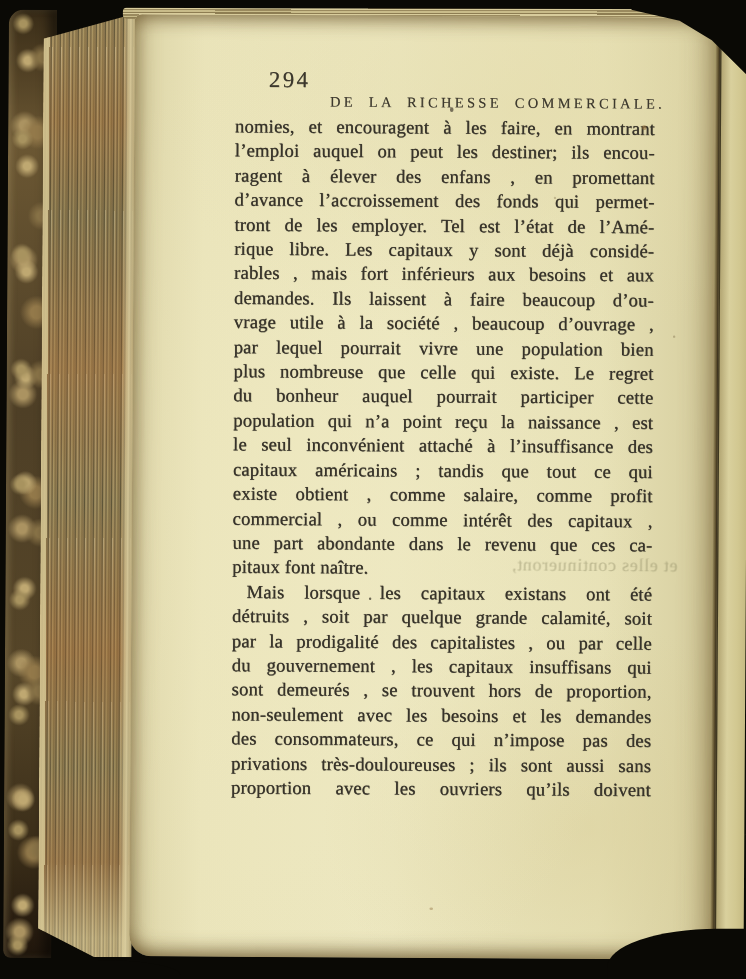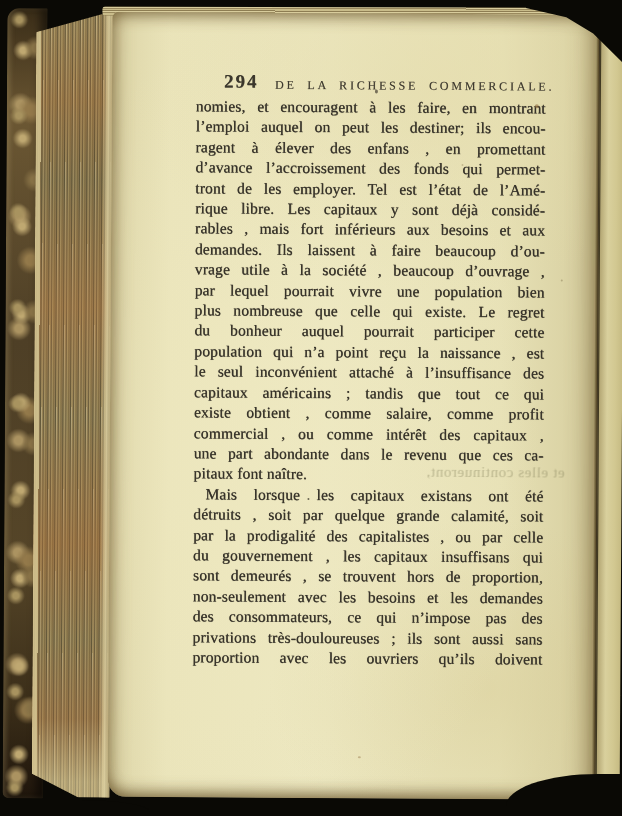--- a/index.html
+++ b/index.html
@@ -41,22 +41,22 @@
       radial-gradient(ellipse 300px 200px at 65% 10%, rgba(228,219,170,.55), rgba(0,0,0,0)),
       radial-gradient(ellipse 280px 420px at 32% 55%, rgba(240,234,194,.5), rgba(0,0,0,0)),
       radial-gradient(ellipse 220px 170px at 78% 86%, rgba(216,205,152,.5), rgba(0,0,0,0)),
       linear-gradient(90deg,#dcd4a6 0%,#eae4ba 12%,#ece7c0 45%,#e7e1b6 80%,#d8d0a1 97%);
     background-color:#e9e4ba;
     box-shadow:inset 0 12px 16px -10px rgba(120,100,60,.85),
                inset 0 -12px 16px -9px rgba(110,90,50,.85),
                inset 13px 0 18px -10px rgba(130,110,65,.75),
                inset -18px 0 24px -12px rgba(120,100,55,.85);}
 
-  .pagenum{position:absolute;left:112px;top:58px;font-size:19px;letter-spacing:2px;color:#3b372c;
-    text-shadow:.3px .3px 0 rgba(55,50,40,.55);font-weight:bold;}
+  .pagenum{position:absolute;left:112px;top:44px;font-size:19px;letter-spacing:2px;color:#3b372c;
+    text-shadow:.3px .3px 0 rgba(55,50,40,.55);}
   .running-title{position:absolute;left:163px;top:65px;font-size:12px;letter-spacing:2.8px;
     word-spacing:5px;color:#3d392e;text-shadow:.25px .25px 0 rgba(55,50,40,.5);}
 
   .textblock{position:absolute;left:84px;top:84px;width:350px;}
   .line{font-size:15.5px;line-height:20.4px;color:#37332a;
     text-align:justify;text-align-last:justify;text-justify:inter-word;
     letter-spacing:.15px;
     text-shadow:.28px .28px 0 rgba(50,46,36,.6), 0 0 .7px rgba(50,46,36,.45);}
   .line.para-end{text-align-last:left;}
   .line.indent{text-indent:12px;}

